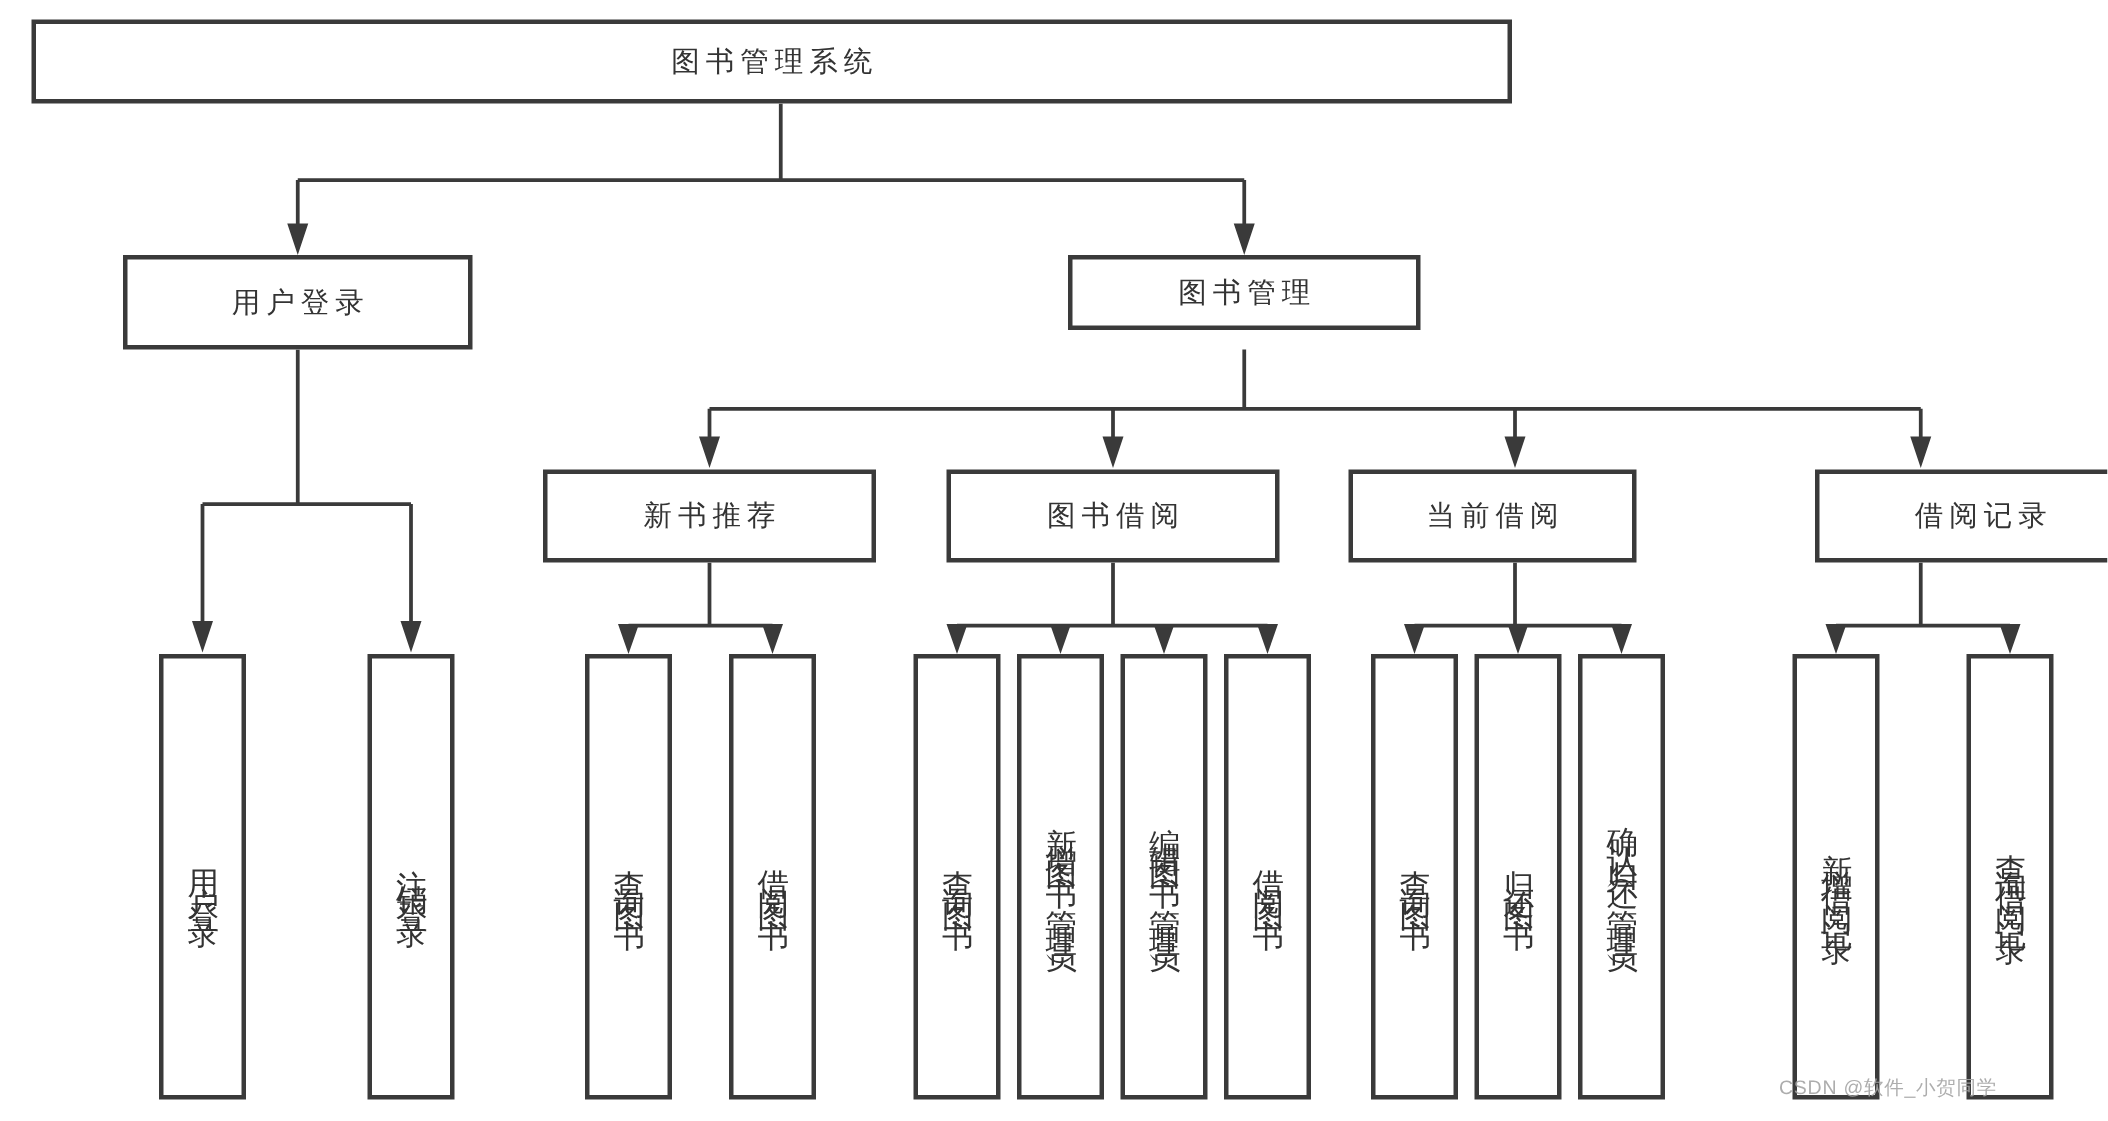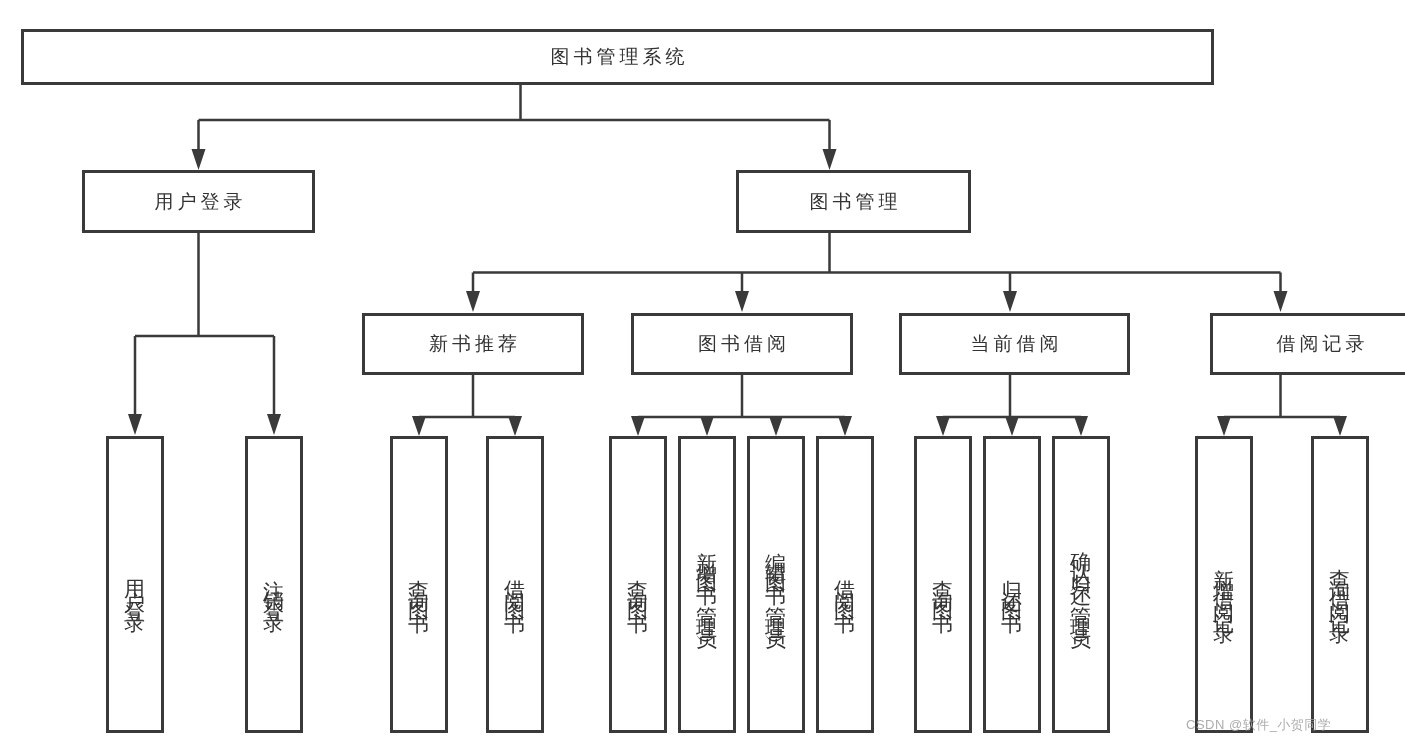--- a/index.html
+++ b/index.html
@@ -84,38 +84,38 @@
     <path d="M742,375 V417 M638,417 H845" fill="none" stroke="#3a3a3a" stroke-width="2.5"></path>
     <path fill="#3a3a3a" stroke="none" d="M631,416 L645,416 L638,436 Z M700,416 L714,416 L707,436 Z M769,416 L783,416 L776,436 Z M838,416 L852,416 L845,436 Z"></path>
 
     <path d="M1010,375 V417 M943,417 H1081" fill="none" stroke="#3a3a3a" stroke-width="2.5"></path>
     <path fill="#3a3a3a" stroke="none" d="M936,416 L950,416 L943,436 Z M1005,416 L1019,416 L1012,436 Z M1074,416 L1088,416 L1081,436 Z"></path>
 
     <path d="M1280.5,375 V417 M1224,417 H1340" fill="none" stroke="#3a3a3a" stroke-width="2.5"></path>
     <path fill="#3a3a3a" stroke="none" d="M1217,416 L1231,416 L1224,436 Z M1333,416 L1347,416 L1340,436 Z"></path>
   </svg>
 
-  <div class="node" style="left:21px; top:29px; width:1193px; height:56px">
+  <div class="node" style="left:21px; top:13px; width:987px; height:56px">
     <span class="h-label">图书管理系统</span>
   </div>
 
   <div class="node" style="left:82px; top:170px; width:233px; height:63px">
     <span class="h-label">用户登录</span>
   </div>
-  <div class="node" style="left:736px; top:170px; width:235px; height:63px">
+  <div class="node" style="left:712px; top:170px; width:235px; height:50px">
     <span class="h-label">图书管理</span>
   </div>
 
   <div class="node" style="left:631px; top:313px; width:222px; height:62px">
     <span class="h-label">图书借阅</span>
   </div>
   <div class="node" style="left:362px; top:313px; width:222px; height:62px">
     <span class="h-label">新书推荐</span>
   </div>
-  <div class="node" style="left:899px; top:313px; width:231px; height:62px">
+  <div class="node" style="left:899px; top:313px; width:192px; height:62px">
     <span class="h-label">当前借阅</span>
   </div>
   <div class="node" style="left:1210px; top:313px; width:221px; height:62px">
     <span class="h-label">借阅记录</span>
   </div>
 
   <div class="node leaf" style="left:106px">
     <span class="v-label">用户登录</span>
   </div>
   <div class="node leaf" style="left:245px">

